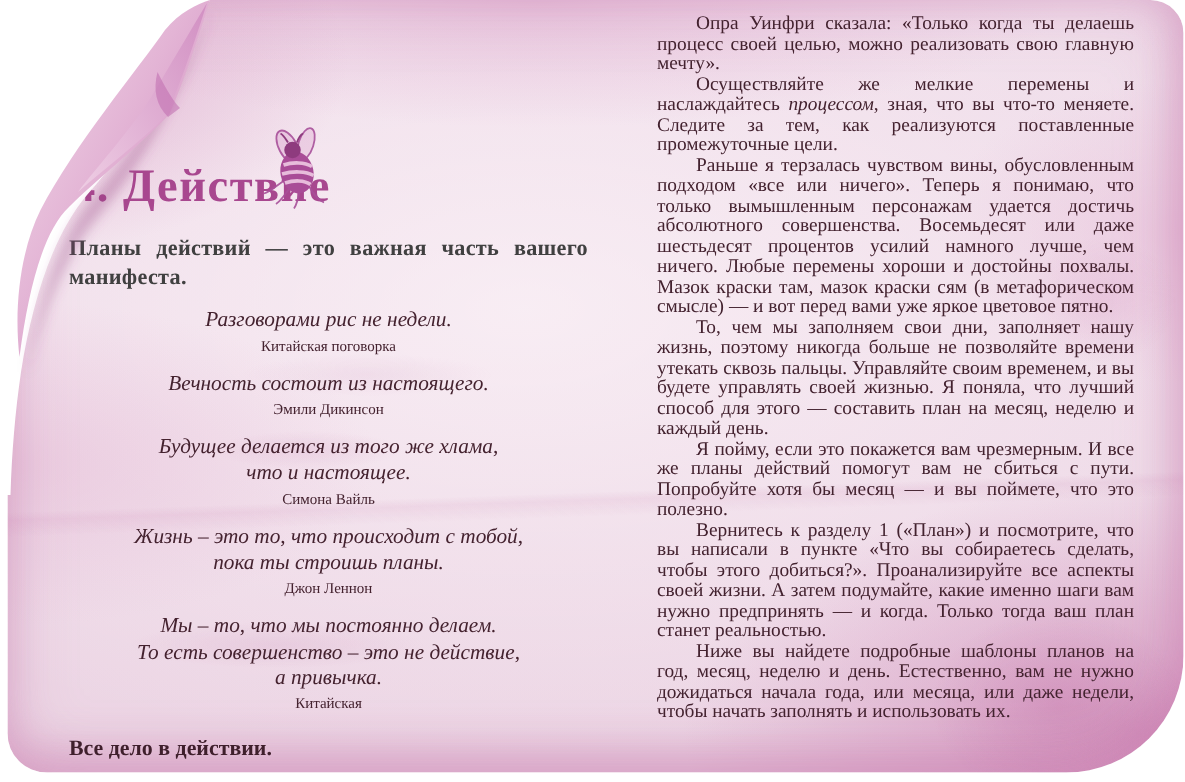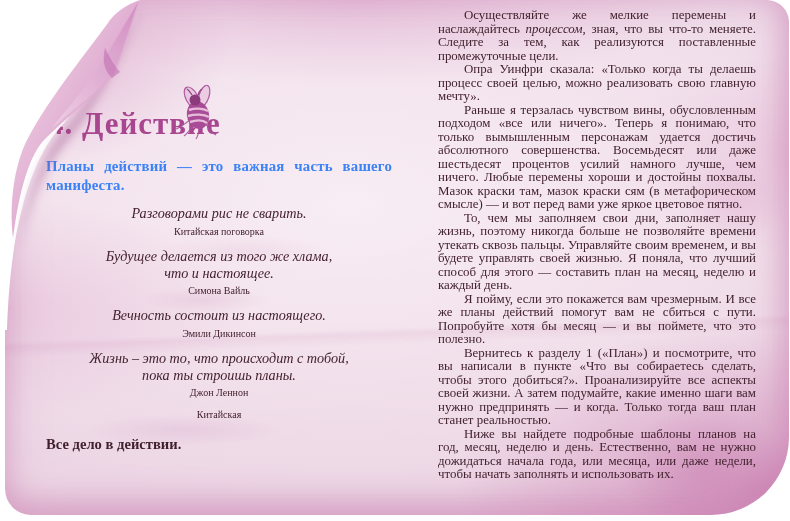--- a/index.html
+++ b/index.html
@@ -48,21 +48,21 @@
     color:#43222f;
   }
   h1.chapter{
     margin:8px 0 15px 2px;
     font-size:31px;font-weight:700;color:#a8478f;
     letter-spacing:1px;
   }
   .bee{position:absolute;left:168px;top:84px;z-index:3;}
   .lead{
     margin:0;font-size:14.8px;font-weight:700;line-height:1.30;
-    text-align:justify;letter-spacing:.2px;color:#3b82f6;
+    text-align:justify;letter-spacing:.2px;color:#404040;
   }
   .quote{ text-align:center;margin:10px 0 0 0; }
   .quote-text{
     font-style:italic;font-size:14.2px;line-height:1.22;
     white-space:pre-line;margin:0;
   }
   .quote-author{ font-size:10px;line-height:1.2;margin-top:3px; }
   .subheading{
     margin:15px 0 0 0;font-size:14.6px;font-weight:700;color:#3f1f2c;
   }
@@ -131,50 +131,53 @@
   <path d="M24 11 C22 8 21 6 19 5 M30 11 C31 8 32 6 34 5" stroke="#8e3b7e" stroke-width="1.3" fill="none"></path>
 </svg>
 
 <div class="col-left">
 
   <h1 class="chapter">4. Действие</h1>
 
   <p class="lead">Планы действий — это важная часть вашего манифеста.</p>
 
   <div class="quote">
-    <div class="quote-text">Разговорами рис не сварить.</div>
+    <div class="quote-text">Разговорами рис не недели.</div>
     <div class="quote-author">Китайская поговорка</div>
+  </div>
+
+  <div class="quote">
+    <div class="quote-text">Вечность состоит из настоящего.</div>
+    <div class="quote-author">Эмили Дикинсон</div>
   </div>
 
   <div class="quote">
     <div class="quote-text">Будущее делается из того же хлама,
 что и настоящее.</div>
     <div class="quote-author">Симона Вайль</div>
   </div>
 
   <div class="quote">
-    <div class="quote-text">Вечность состоит из настоящего.</div>
-    <div class="quote-author">Эмили Дикинсон</div>
-  </div>
-
-  <div class="quote">
     <div class="quote-text">Жизнь – это то, что происходит с тобой,
 пока ты строишь планы.</div>
     <div class="quote-author">Джон Леннон</div>
   </div>
 
   <div class="quote">
+    <div class="quote-text">Мы – то, что мы постоянно делаем.
+То есть совершенство – это не действие,
+а привычка.</div>
     <div class="quote-author">Китайская</div>
   </div>
 
   <p class="subheading">Все дело в действии.</p>
 
 </div>
 
 <div class="col-right">
+  <p>Опра Уинфри сказала: «Только когда ты делаешь процесс своей целью, можно реализовать свою главную мечту».</p>
   <p><span>Осуществляйте же мелкие перемены и наслаждайтесь </span><span class="ital">процессом</span><span>, зная, что вы что-то меняете. Следите за тем, как реализуются поставленные промежуточные цели.</span></p>
-  <p>Опра Уинфри сказала: «Только когда ты делаешь процесс своей целью, можно реализовать свою главную мечту».</p>
   <p>Раньше я терзалась чувством вины, обусловленным подходом «все или ничего». Теперь я понимаю, что только вымышленным персонажам удается достичь абсолютного совершенства. Восемьдесят или даже шестьдесят процентов усилий намного лучше, чем ничего. Любые перемены хороши и достойны похвалы. Мазок краски там, мазок краски сям (в метафорическом смысле) — и вот перед вами уже яркое цветовое пятно.</p>
   <p>То, чем мы заполняем свои дни, заполняет нашу жизнь, поэтому никогда больше не позволяйте времени утекать сквозь пальцы. Управляйте своим временем, и вы будете управлять своей жизнью. Я поняла, что лучший способ для этого — составить план на месяц, неделю и каждый день.</p>
   <p>Я пойму, если это покажется вам чрезмерным. И все же планы действий помогут вам не сбиться с пути. Попробуйте хотя бы месяц — и вы поймете, что это полезно.</p>
   <p>Вернитесь к разделу 1 («План») и посмотрите, что вы написали в пункте «Что вы собираетесь сделать, чтобы этого добиться?». Проанализируйте все аспекты своей жизни. А затем подумайте, какие именно шаги вам нужно предпринять — и когда. Только тогда ваш план станет реальностью.</p>
   <p>Ниже вы найдете подробные шаблоны планов на год, месяц, неделю и день. Естественно, вам не нужно дожидаться начала года, или месяца, или даже недели, чтобы начать заполнять и использовать их.</p>
 </div>
 
 </body></html>

